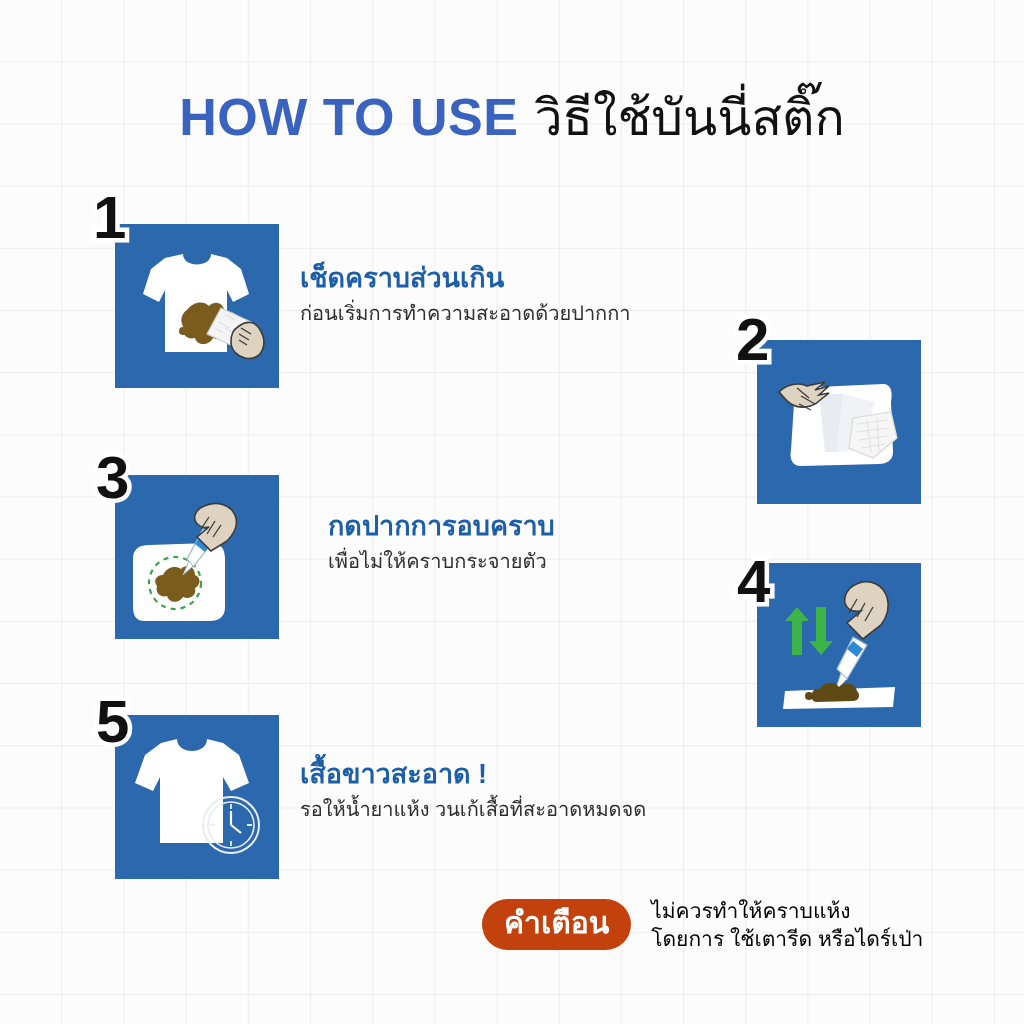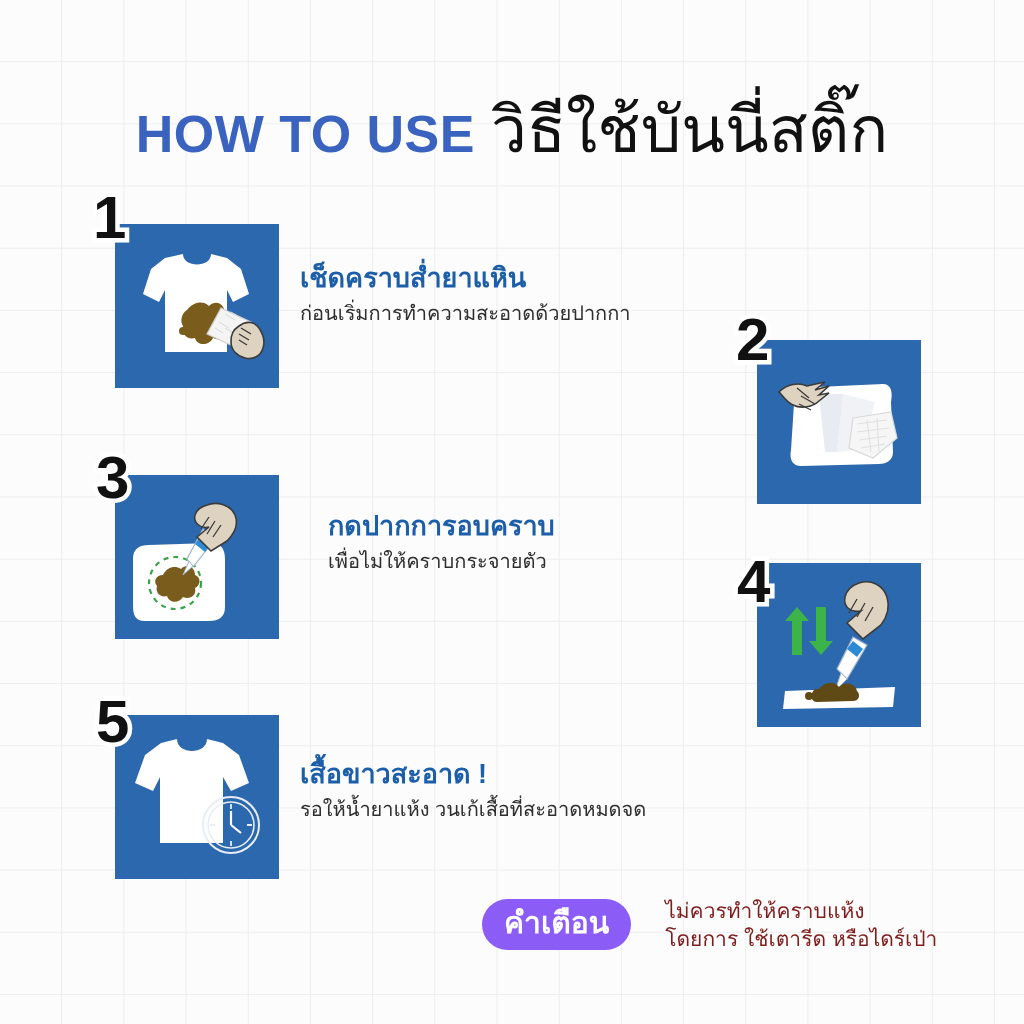--- a/index.html
+++ b/index.html
@@ -27,21 +27,21 @@
     position:absolute;left:0;right:0;top:78px;
     text-align:center;
     white-space:nowrap;
   }
   .title-en{
     font-size:52px;font-weight:bold;color:#3a63bf;
     letter-spacing:0.5px;
     font-family:"Liberation Sans","DejaVu Sans",sans-serif;
   }
   .title-th{
-    font-size:64px;color:#111;margin-left:16px;
+    font-size:50px;color:#111;margin-left:16px;
     font-family:"Liberation Sans","DejaVu Sans",sans-serif;
     font-weight:400;
   }
 
   
   .step{position:absolute;}
   .tile{
     position:absolute;
     width:164px;height:164px;
     background:#2c68ad;
@@ -63,29 +63,29 @@
     font-family:"Liberation Sans","DejaVu Sans",sans-serif;
   }
   .step-sub{
     font-size:20px;color:#2f2f2f;line-height:1.4;margin-top:4px;
     font-family:"Liberation Sans","DejaVu Sans",sans-serif;
   }
 
   
   .warning{position:absolute;left:482px;top:897px;display:flex;align-items:center;}
   .warn-pill{
-    background:#8b5cf6;color:#fff;
+    background:#c2410c;color:#fff;
     border-radius:28px;
     padding:7px 22px 11px 22px;
     font-size:30px;font-weight:bold;
     line-height:1.1;
     font-family:"Liberation Sans","DejaVu Sans",sans-serif;
   }
   .warn-text{
-    margin-left:34px;color:#7f1d1d;font-size:21px;line-height:1.32;
+    margin-left:20px;color:#000000;font-size:21px;line-height:1.32;
     white-space:nowrap;
     font-family:"Liberation Sans","DejaVu Sans",sans-serif;
   }
   svg{display:block;}
 </style>
 </head>
 <body>
 
 <div id="grid-bg"></div>
 
@@ -104,21 +104,21 @@
         <path d="M50 34 L36 45 L28 70 L44 78 L50 66 L50 128 L112 128 L112 66 L118 78 L134 70 L126 45 L112 34 L96 30 C96 44 68 44 68 30 Z" fill="#ffffff"></path>
         <path d="M72 86 c6-8 16-10 22-4 c7-7 16-2 16 8 c6 2 8 10 2 14 c2 8-6 14-14 10 c-4 8-16 8-18 0 c-8 2-14-4-12-12 c-4-6 0-14 4-16 z" fill="#7a5d1d"></path>
         <circle cx="68" cy="107" r="4" fill="#7a5d1d"></circle>
         <path d="M106 84 L136 98 L122 124 L92 110 Z" fill="#f4f4f4" stroke="#cfcfcf" stroke-width="1.2"></path>
         <path d="M110 90 L120 96 M116 88 L126 94 M104 98 L114 104 M110 104 L120 110 M100 104 L108 109" stroke="#d8d8d8" stroke-width="1" fill="none"></path>
         <path d="M124 102 c8-6 16-4 20 2 c4 6 6 14 4 20 c-2 8-10 12-18 10 c-8-2-14-8-14-16 c0-8 2-12 8-16 z" fill="#ded2c0" stroke="#3b3b3b" stroke-width="1.6"></path>
         <path d="M126 104 l10 6 M124 110 l10 6 M124 116 l8 5" stroke="#3b3b3b" stroke-width="1.4" fill="none"></path>
       </svg>
     </div>
     <div class="texts" style="left:300px;top:262px;">
-      <div class="step-title">เช็ดคราบส่ำยาแหิน</div>
+      <div class="step-title">เช็ดคราบส่วนเกิน</div>
       <div class="step-sub">ก่อนเริ่มการทำความสะอาดด้วยปากกา</div>
     </div>
   </div>
 
   <div class="step">
     <div class="badge" style="left:736px;top:310px;">
       <span>2</span>
     </div>
     <div class="tile" style="left:757px;top:340px;">
       <svg width="164" height="164" viewBox="0 0 164 164">

